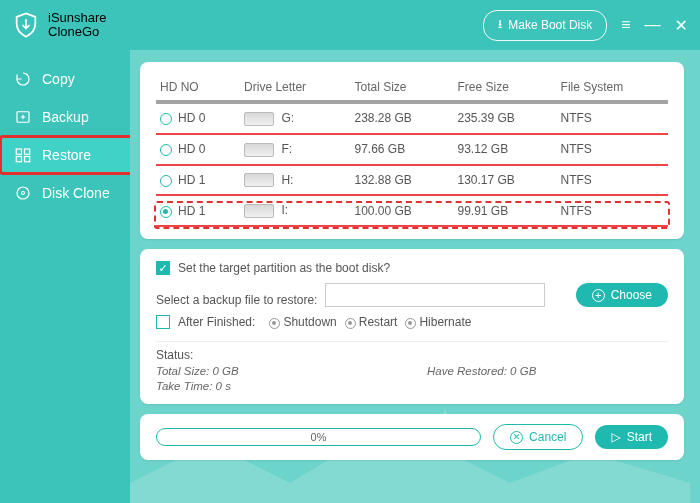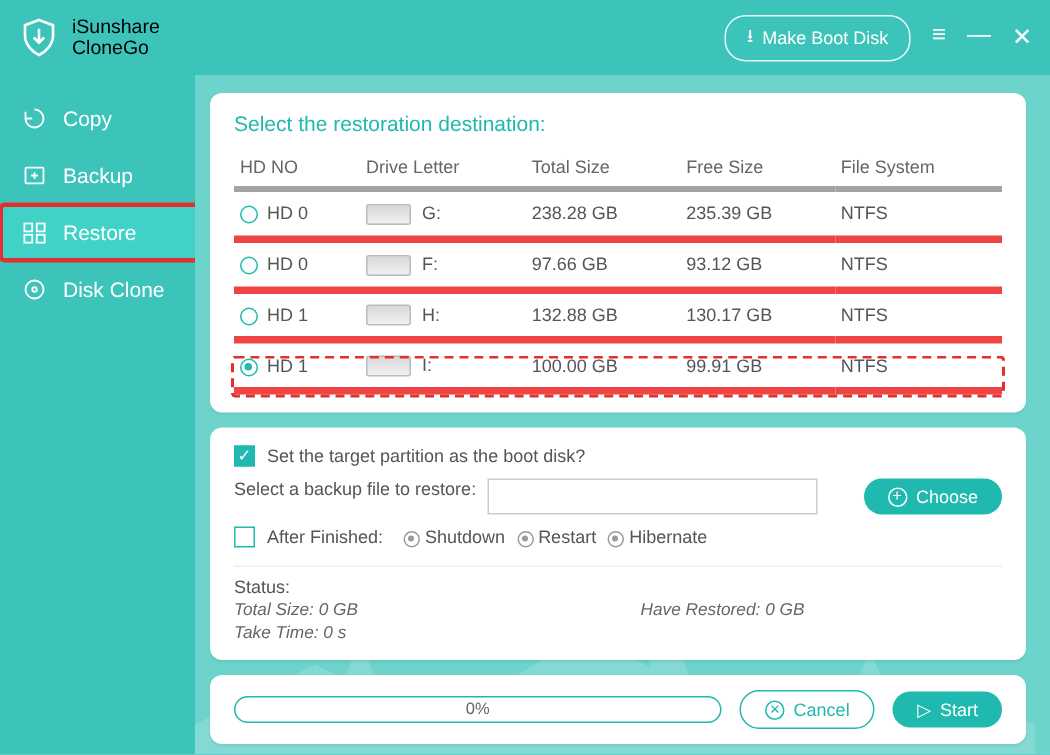--- a/index.html
+++ b/index.html
@@ -15,27 +15,27 @@
 .sidebar { position: absolute; top: 50px; left: 0; width: 154px; bottom: 0; background: #3cc4ba; padding-top: 10px; }
 .sidebar-item { display: flex; align-items: center; gap: 10px; padding: 10px 14px; color: white; font-size: 14px; cursor: pointer; }
 .sidebar-item.active { background: #40d1c7; }
 .highlight-red { outline: 3px solid #e03030; outline-offset: -2px; border-radius: 3px; }
 .main { position: absolute; top: 50px; left: 130px; right: 0; bottom: 0; padding: 12px 16px 12px 10px; display: flex; flex-direction: column; gap: 10px; background: #6dd4cc; }
 .bg-deco { position: absolute; left: 0; right: 0; bottom: 0; height: 150px; pointer-events: none; opacity: 0.15; }
 .card { background: white; border-radius: 8px; padding: 12px 16px; box-shadow: 0 1px 2px rgba(0,0,0,0.08); position: relative; z-index: 1; }
 .card-title { color: #1fb9af; font-size: 14px; margin-bottom: 8px; }
 .tbl { width: 100%; border-collapse: collapse; font-size: 12px; color: #555; }
 .tbl th { text-align: left; font-weight: normal; color: #666; padding: 6px 4px; border-bottom: 4px solid #a3a3a3; }
-.tbl td { padding: 7px 4px; border-bottom: 5px solid #ef4444; vertical-align: middle; }
+.tbl td { padding: 7px 4px; border-bottom: 2px solid #ef4444; vertical-align: middle; }
 .radio { width: 12px; height: 12px; border: 1.5px solid #1fb9af; border-radius: 50%; display: inline-block; vertical-align: middle; margin-right: 6px; position: relative; }
 .radio.checked::after { content: ''; position: absolute; top: 2px; left: 2px; width: 5px; height: 5px; background: #1fb9af; border-radius: 50%; }
 .drive-icon { display: inline-block; width: 30px; height: 14px; background: linear-gradient(#d8d8d8, #f0f0f0); border: 1px solid #bbb; border-radius: 2px; vertical-align: middle; margin-right: 4px; }
 .dashed-highlight { position: absolute; border: 2px dashed #e03030; border-radius: 3px; left: 14px; right: 14px; height: 28px; bottom: 10px; pointer-events: none; }
 .options-card { font-size: 12px; color: #555; }
-.opt-row { display: flex; align-items: flex-start; gap: 8px; margin-bottom: 8px; flex-wrap: wrap; }
+.opt-row { display: flex; align-items: flex-end; gap: 8px; margin-bottom: 8px; flex-wrap: wrap; }
 .checkbox { width: 14px; height: 14px; border: 1.5px solid #1fb9af; display: inline-flex; align-items: center; justify-content: center; background: white; }
 .checkbox.checked { background: #1fb9af; }
 .checkbox.checked::after { content: '✓'; color: white; font-size: 11px; line-height: 1; }
 .txt-input { border: 1px solid #ccc; height: 24px; width: 220px; padding: 0 6px; font-size: 12px; }
 .pill-btn { border: none; border-radius: 14px; padding: 5px 16px; font-size: 12px; cursor: pointer; display: inline-flex; align-items: center; gap: 6px; }
 .pill-primary { background: #1fb9af; color: white; }
 .pill-outline { background: white; border: 1.5px solid #1fb9af; color: #1fb9af; }
 .radio-gray { width: 11px; height: 11px; border: 1.5px solid #999; border-radius: 50%; display: inline-block; vertical-align: middle; margin-right: 3px; position: relative; }
 .radio-gray.checked::after { content: ''; position: absolute; top: 2px; left: 2px; width: 4px; height: 4px; background: #999; border-radius: 50%; }
 .status-block { border-top: 1px solid #eee; padding-top: 6px; margin-top: 12px; }
@@ -106,21 +106,20 @@
   </div>
 </div>
 
 <div class="main">
   <svg class="bg-deco" viewBox="0 0 560 150" preserveAspectRatio="none">
       <path d="M0 130 L80 90 L160 130 L260 70 L380 130 L460 100 L560 130 L560 150 L0 150 Z" fill="#fff"></path>
       <path d="M100 100 L110 70 L120 100 Z M300 100 L315 55 L330 100 Z M440 105 L450 80 L460 105 Z" fill="#fff"></path>
     </svg>
 
   <div class="card" style="flex:0 0 auto; position:relative;">
-    <div class="card-title">Select the restoration destination:</div>
     <table class="tbl">
       <thead>
           <tr>
         <th>HD NO</th>
         <th>Drive Letter</th>
         <th>Total Size</th>
         <th>Free Size</th>
         <th>File System</th>
       </tr>
         </thead>

